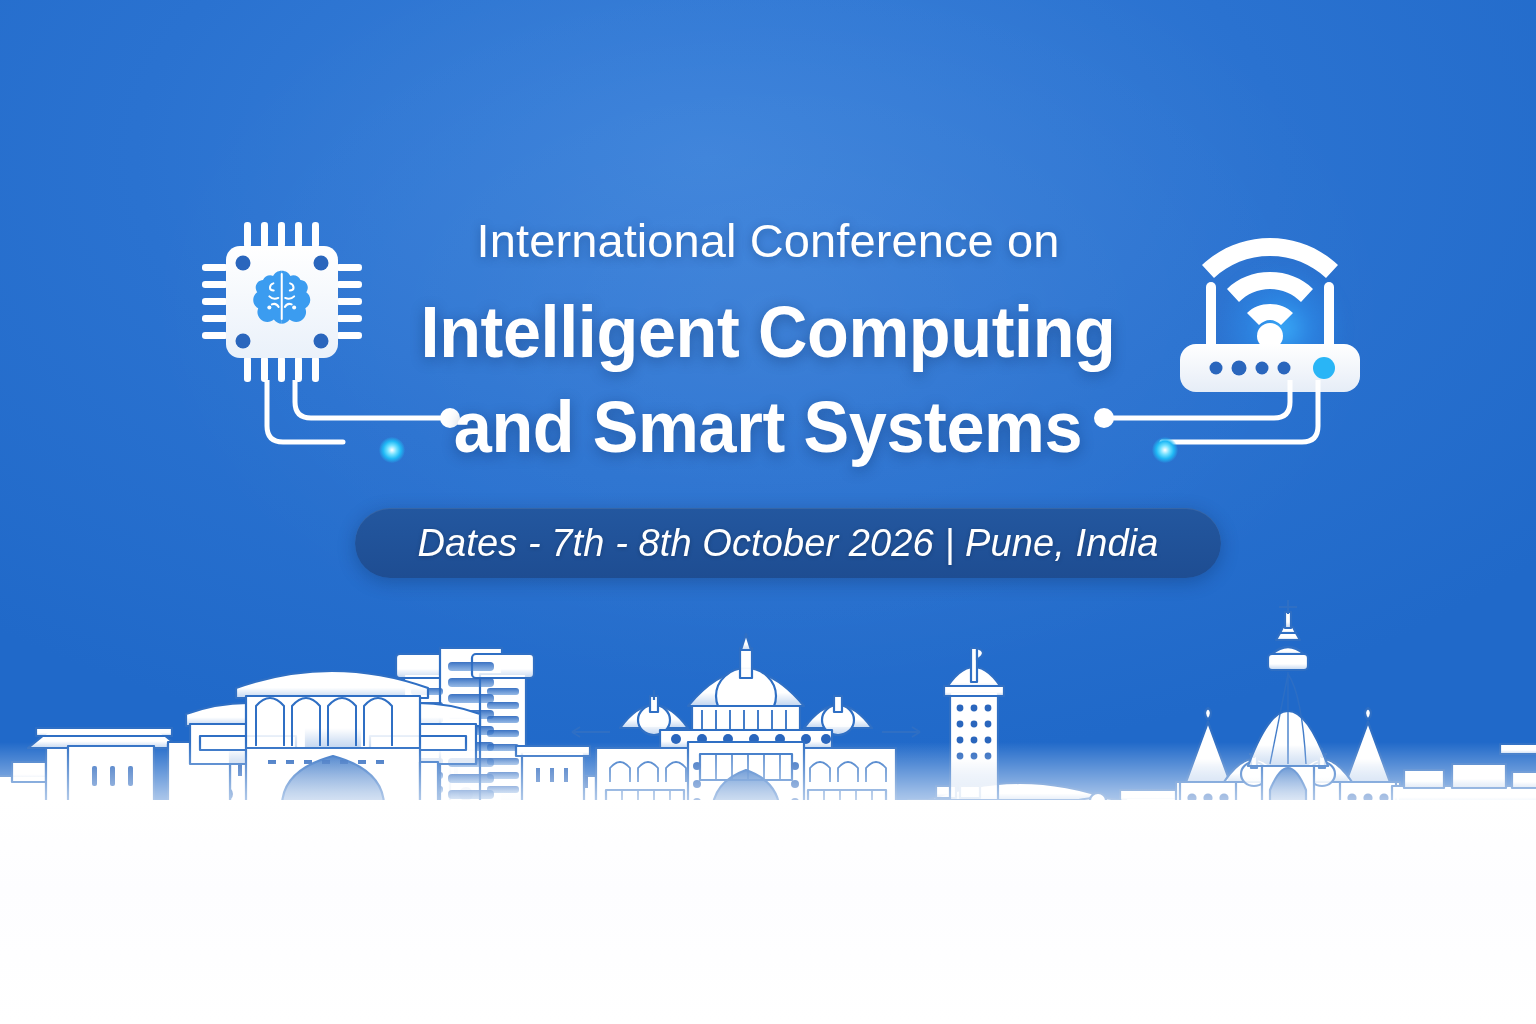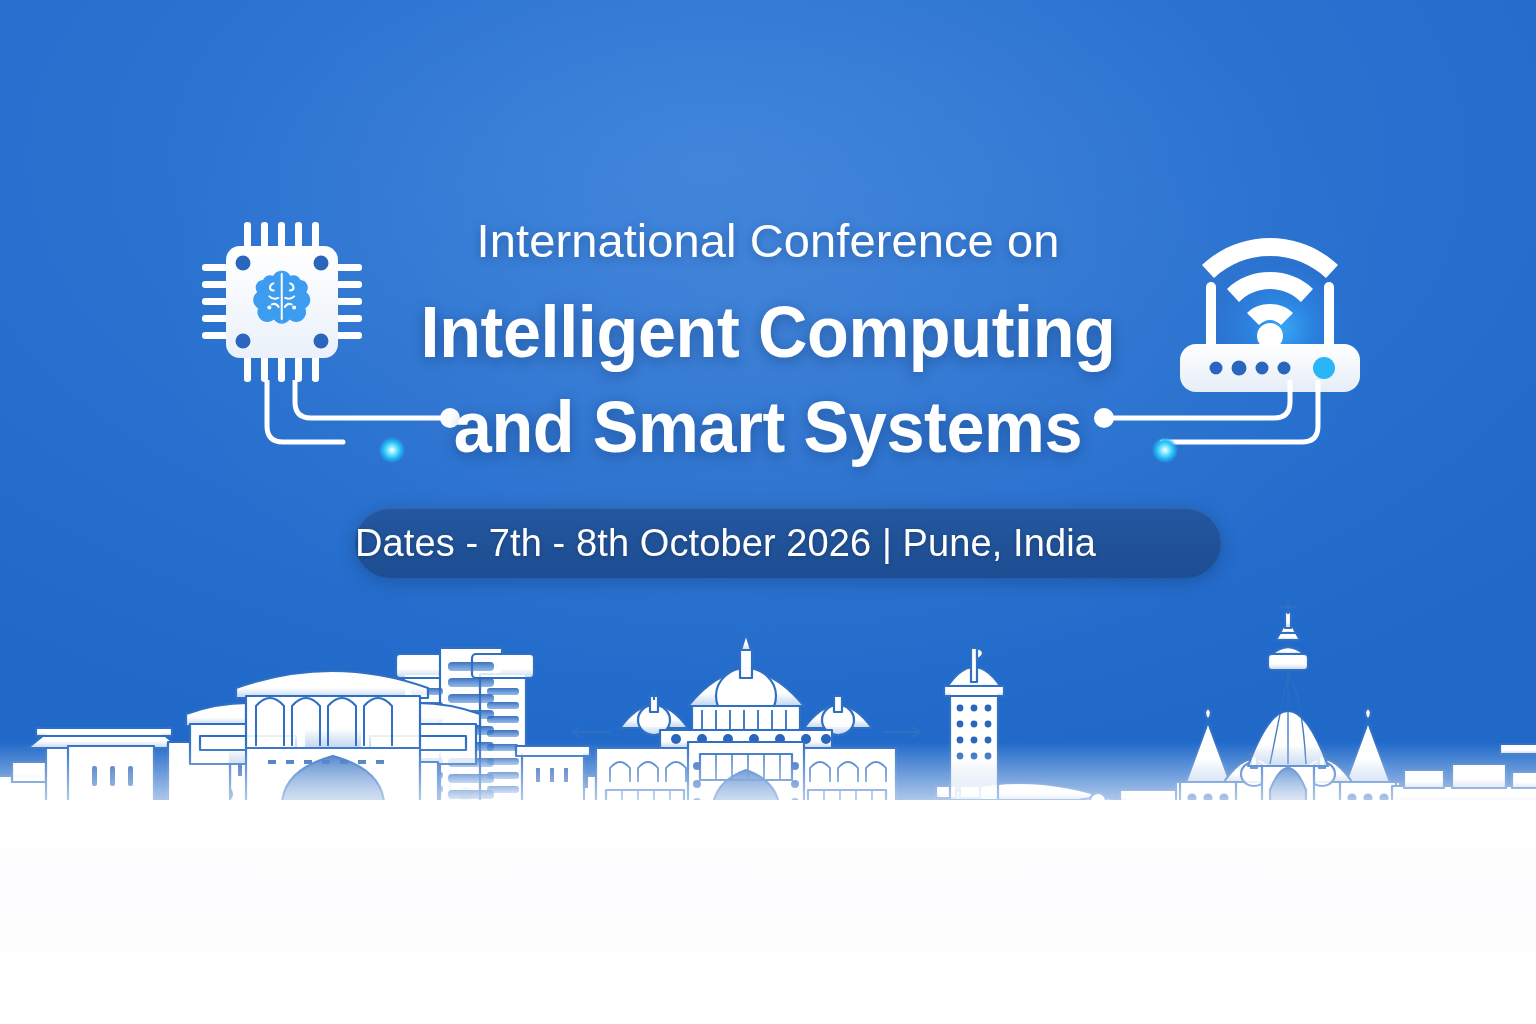--- a/index.html
+++ b/index.html
@@ -53,21 +53,21 @@
     font-family:"Liberation Sans", sans-serif;
   }
   .t1{top:291px;font-size:72px;transform:scaleX(.95);}
   .t2{top:386px;font-size:72px;transform:scaleX(.95);}
   
   .pill{
     position:absolute;left:355px;top:508px;width:866px;height:70px;
     border-radius:35px;
     background:linear-gradient(to bottom,#23579f 0%,#1e4d92 100%);
     box-shadow:0 4px 18px rgba(8,30,70,.28), inset 0 1px 0 rgba(255,255,255,.09);
-    display:flex;align-items:center;justify-content:flex-start;
+    display:flex;align-items:center;justify-content:center;font-style:italic;
   }
   .pill-text{
     color:#ffffff;font-size:38px;font-weight:400;letter-spacing:.1px;
     white-space:nowrap;font-family:"Liberation Sans", sans-serif;
     text-shadow:0 1px 4px rgba(0,0,0,.22);
   }
   
   #chip-icon{position:absolute;left:196px;top:216px;width:172px;height:172px;}
   #router-icon{position:absolute;left:1172px;top:222px;width:196px;height:176px;}
   .router-glow{

